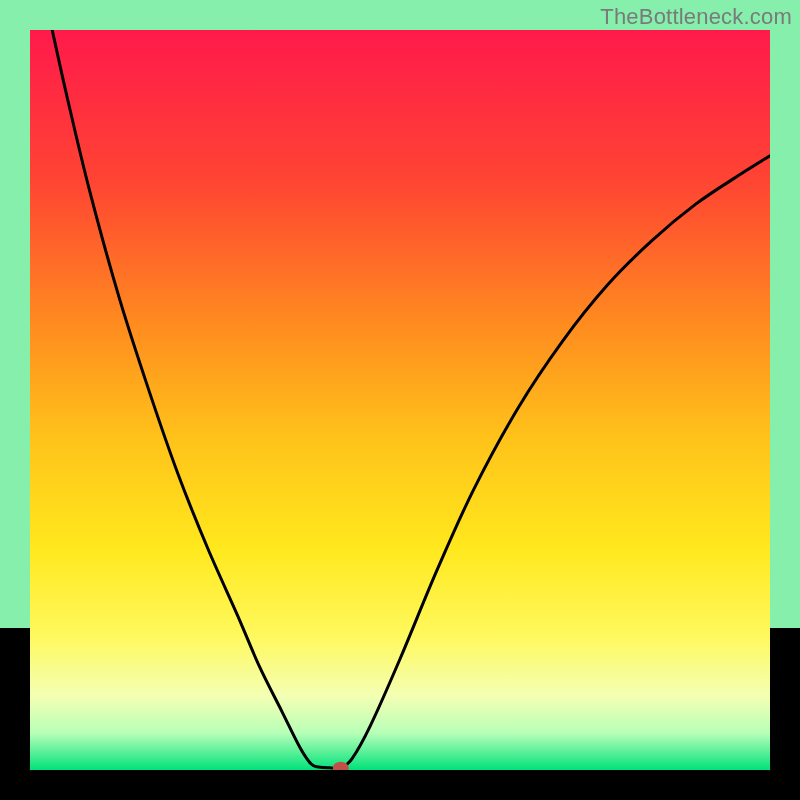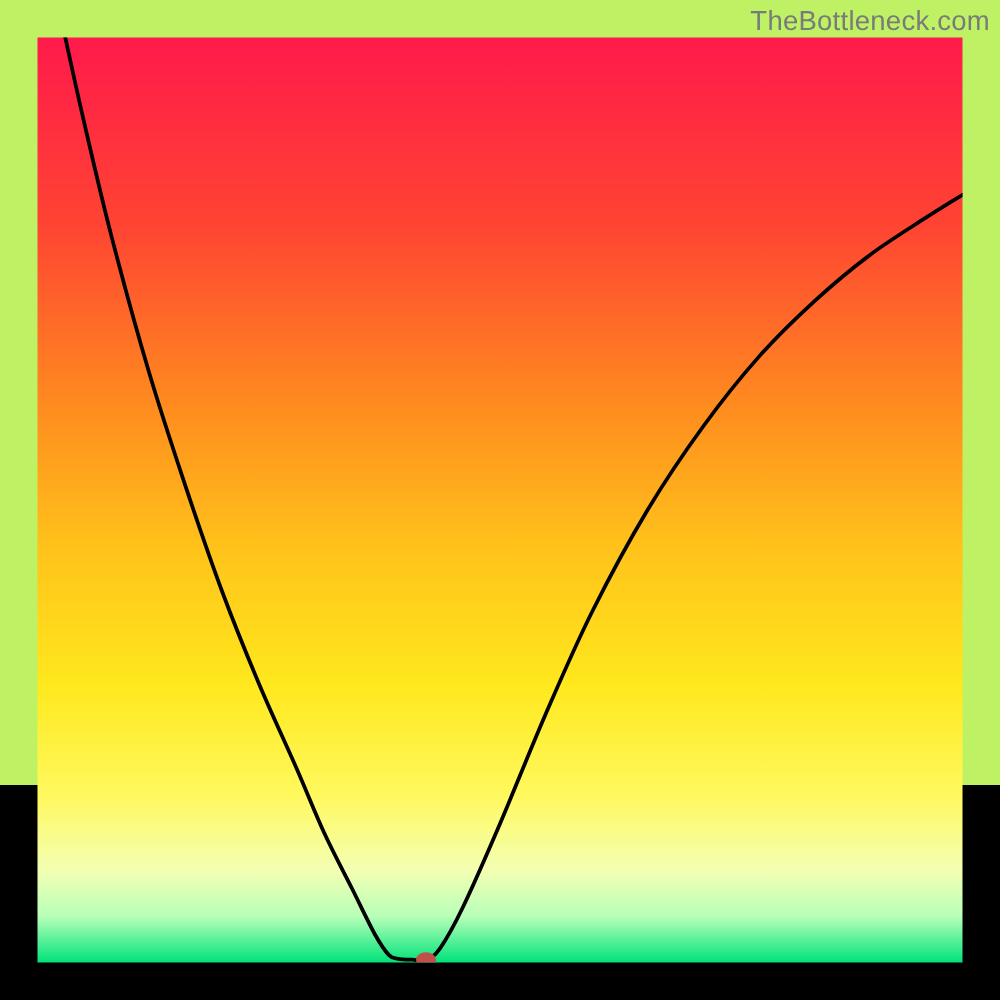--- a/index.html
+++ b/index.html
@@ -10,21 +10,21 @@
     background: #000;
     overflow: hidden;
     font-family: Arial, Helvetica, sans-serif;
   }
   .frame {
     position: absolute;
     left: 0;
     top: 0;
     width: 800px;
     height: 628px;
-    background: #bef264;
+    background: #86efac;
   }
   .watermark {
     position: absolute;
     top: 4px;
     right: 8px;
     color: #7a7a7a;
     font-size: 22px;
     font-weight: 500;
     letter-spacing: 0.2px;
     user-select: none;

